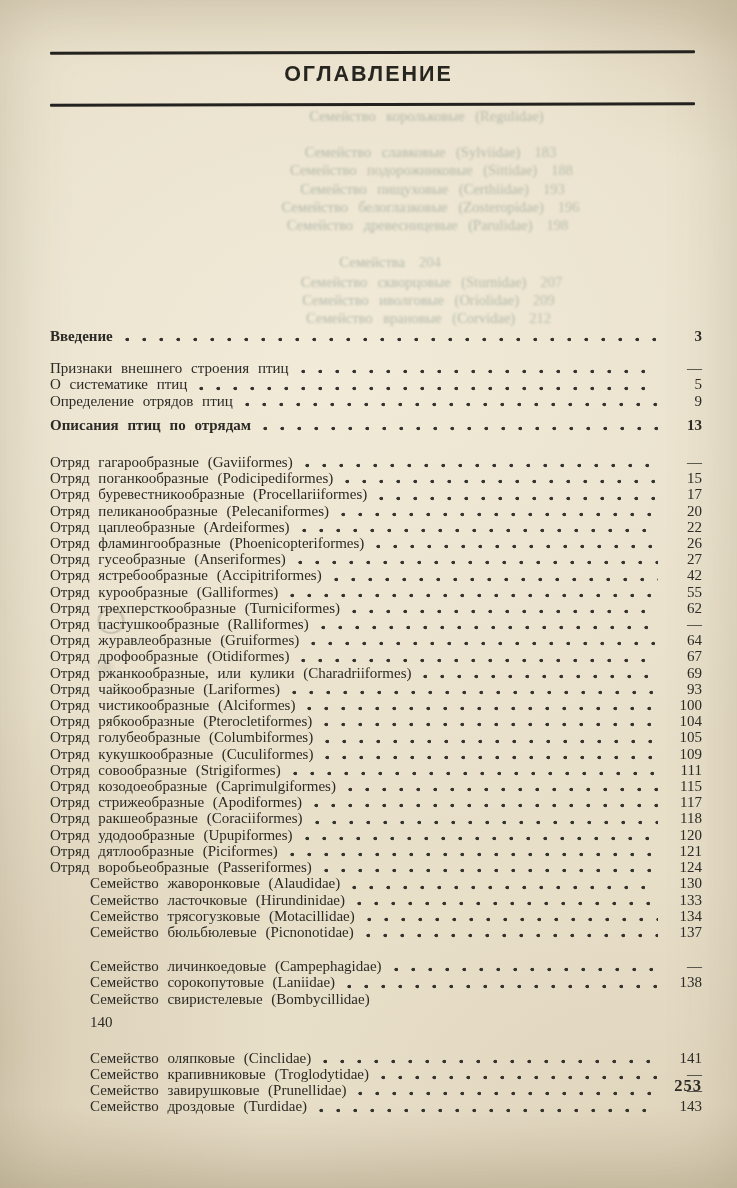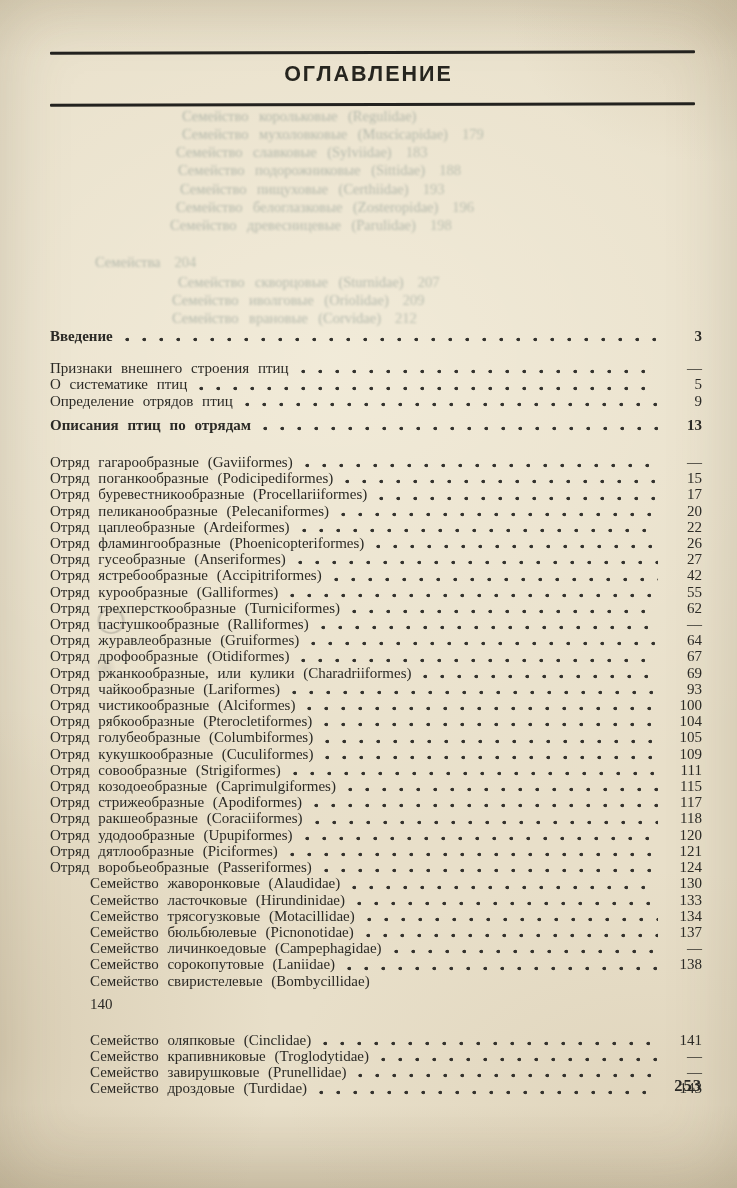--- a/index.html
+++ b/index.html
@@ -26,21 +26,21 @@
   .page-title{
     position:absolute;top:62px;left:0;width:100%;
     text-align:center;
     font-family:"Liberation Sans","DejaVu Sans",sans-serif;
     font-weight:bold;font-size:21.5px;letter-spacing:2px;
     color:#26251f;
   }
   
   #ghost{position:absolute;left:0;top:0;width:100%;height:100%;pointer-events:none;}
   .ghost-line{
-    position:absolute;right:52px;display:flex;justify-content:flex-start;
+    position:absolute;right:52px;display:flex;justify-content:center;
     font-size:14.5px;word-spacing:7px;
     color:rgba(148,160,150,.62);
     filter:blur(0.9px);
     white-space:nowrap;overflow:hidden;
   }
   .ghost-line .gnum{margin-left:14px;color:rgba(148,160,150,.55);}
   
   .stain{position:absolute;border-radius:50%;pointer-events:none;}
   .stain.s1{left:96px;top:608px;width:30px;height:26px;
     background:radial-gradient(circle, rgba(95,95,90,0) 52%, rgba(95,95,90,.30) 60%, rgba(95,95,90,0) 74%);}
@@ -74,24 +74,20 @@
 
   <div class="rule top"></div>
   <div class="page-title">ОГЛАВЛЕНИЕ</div>
   <div class="rule bottom"></div>
 
   <div id="ghost">
       <div class="ghost-line" style="top: 108px; left: 182px;">
         <span>Семейство корольковые (Regulidae)</span>
         <span class="gnum"></span>
       </div>
-      <div class="ghost-line" style="top: 126px; left: 182px;">
-        <span>Семейство мухоловковые (Muscicapidae)</span>
-        <span class="gnum">179</span>
-      </div>
       <div class="ghost-line" style="top: 144px; left: 176px;">
         <span>Семейство славковые (Sylviidae)</span>
         <span class="gnum">183</span>
       </div>
       <div class="ghost-line" style="top: 162px; left: 178px;">
         <span>Семейство подорожниковые (Sittidae)</span>
         <span class="gnum">188</span>
       </div>
       <div class="ghost-line" style="top: 181px; left: 180px;">
         <span>Семейство пищуховые (Certhiidae)</span>
@@ -295,21 +291,21 @@
       <div class="toc-row" style="padding-left: 40px;">
         <span class="toc-label">Семейство трясогузковые (Motacillidae)</span>
         <span class="leader"></span>
         <span class="toc-page">134</span>
       </div>
       <div class="toc-row" style="padding-left: 40px;">
         <span class="toc-label">Семейство бюльбюлевые (Picnonotidae)</span>
         <span class="leader"></span>
         <span class="toc-page">137</span>
       </div>
-      <div class="toc-row" style="padding-left: 40px;">
+      <div class="toc-row" style="padding-left: 40px; margin-top: 18px;">
         <span class="toc-label">Семейство личинкоедовые (Campephagidae)</span>
         <span class="leader"></span>
         <span class="toc-page">—</span>
       </div>
       <div class="toc-row" style="padding-left: 40px;">
         <span class="toc-label">Семейство сорокопутовые (Laniidae)</span>
         <span class="leader"></span>
         <span class="toc-page">138</span>
       </div>
       <div class="toc-row" style="padding-left: 40px; flex-direction: column;">

